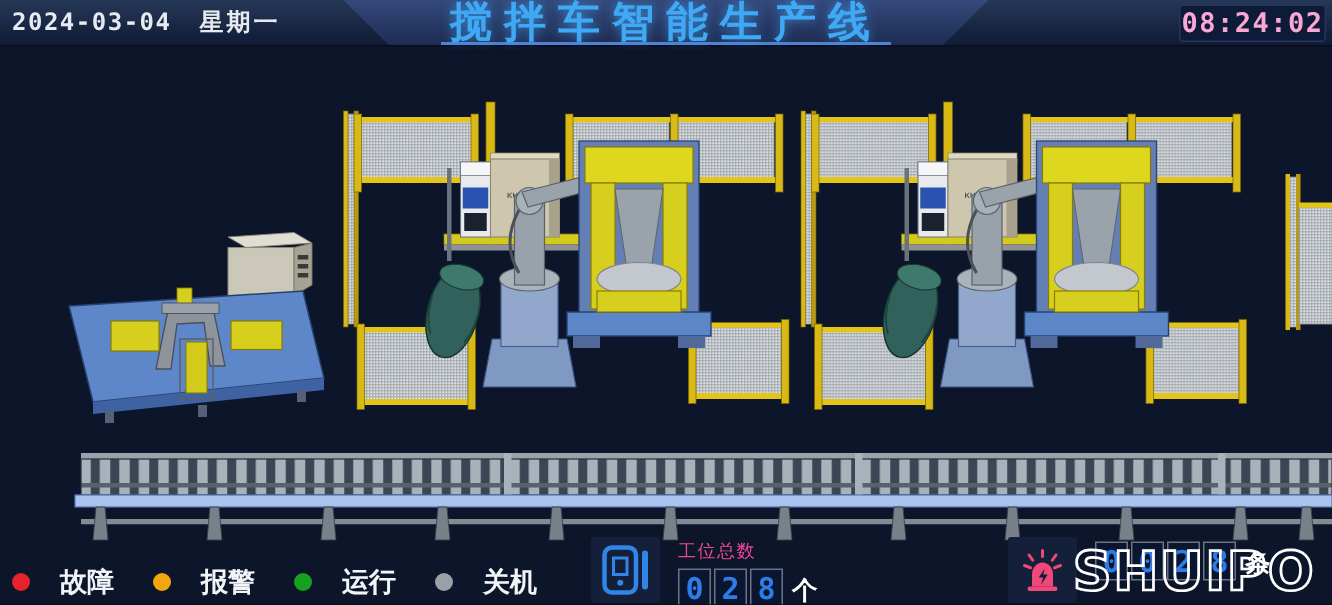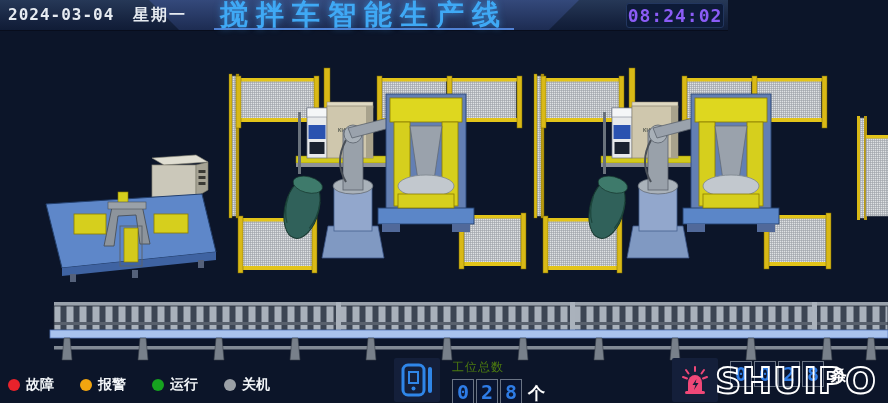--- a/index.html
+++ b/index.html
@@ -1,57 +1,57 @@
 <!DOCTYPE html>
 <html><head>
 <meta charset="utf-8">
 <style>
   html,body{margin:0;padding:0;background:#05080f;}
   .app{position:relative;width:888px;height:403px;overflow:hidden;
        background:#0c1529;font-family:"Liberation Sans",sans-serif;}
 
   
-  .header{position:absolute;left:0;top:0;width:728px;height:30px;
+  .header{position:absolute;left:0;top:0;width:888px;height:30px;
           background:linear-gradient(180deg,#263857 0%,#16233f 70%,#101c36 100%);
           border-bottom:1px solid #080d1c;}
   .title-banner{position:absolute;left:50%;top:0;transform:translateX(-50%);
           width:430px;height:30px;
           background:linear-gradient(180deg,#34497b,#1d2c52);
           clip-path:polygon(0 0,100% 0,93% 100%,7% 100%);}
   .title-underline{position:absolute;left:50%;top:28px;transform:translateX(-50%);
           width:300px;height:2px;background:#5181d3;}
   .page-title{position:absolute;left:50%;top:0;transform:translateX(-50%);
           margin:0;line-height:30px;font-size:28px;font-weight:bold;
           color:#3fa9f5;letter-spacing:8px;white-space:nowrap;
           text-shadow:0 0 7px rgba(64,170,255,.65);}
   .date-display{position:absolute;left:8px;top:0;line-height:30px;
           color:#e6ebf1;font-weight:bold;font-size:16px;white-space:nowrap;}
   .lcd{font-family:"DejaVu Sans Mono","Liberation Mono",monospace;letter-spacing:1px;}
   .clock-display{position:absolute;right:4px;top:3px;width:96px;height:23px;
           background:#0d1b38;border:1px solid #22365f;border-radius:3px;
-          color:#8b5cf6;font-size:18px;font-weight:bold;text-align:center;
+          color:#f9a8d4;font-size:18px;font-weight:bold;text-align:center;
           line-height:23px;}
 
   
   .legend{position:absolute;left:8px;top:376px;display:flex;gap:26px;}
-  .legend-item{display:flex;align-items:center;gap:6px;color:#f2f5f8;
-          font-size:14px;font-weight:bold;}
+  .legend-item{display:flex;align-items:center;gap:20px;color:#f2f5f8;
+          font-size:18px;font-weight:bold;}
   .dot{width:12px;height:12px;border-radius:50%;display:inline-block;}
   .dot-fault{background:#e8222b;}
   .dot-alarm{background:#f2a50f;}
   .dot-running{background:#16a21f;}
   .dot-off{background:#9aa0a6;}
 
   .counter{position:absolute;display:flex;align-items:flex-start;}
   .counter.station{left:394px;top:358px;}
   .counter.alarm{left:672px;top:358px;z-index:1;}
   .icon-box{width:46px;height:44px;background:#141f3a;border-radius:2px;
           display:flex;align-items:center;justify-content:center;}
   .counter-body{margin-left:12px;}
-  .counter-label{color:#4d7c0f;font-size:12px;letter-spacing:1px;margin-top:1px;}
+  .counter-label{color:#ec4899;font-size:12px;letter-spacing:1px;margin-top:1px;}
   .counter-digits{display:flex;align-items:flex-end;gap:2px;margin-top:3px;}
   .digit{width:20px;height:24px;background:#0a1530;border:1px solid #6a7484;
           color:#2e7ce6;font-family:"DejaVu Sans Mono","Liberation Mono",monospace;
           font-size:20px;font-weight:bold;text-align:center;line-height:24px;}
   .unit{color:#ffffff;font-size:17px;font-weight:bold;margin-left:4px;line-height:22px;}
 
   .logo{position:absolute;left:706px;top:360px;z-index:5;pointer-events:none;}
 </style>
 </head>
 <body>

